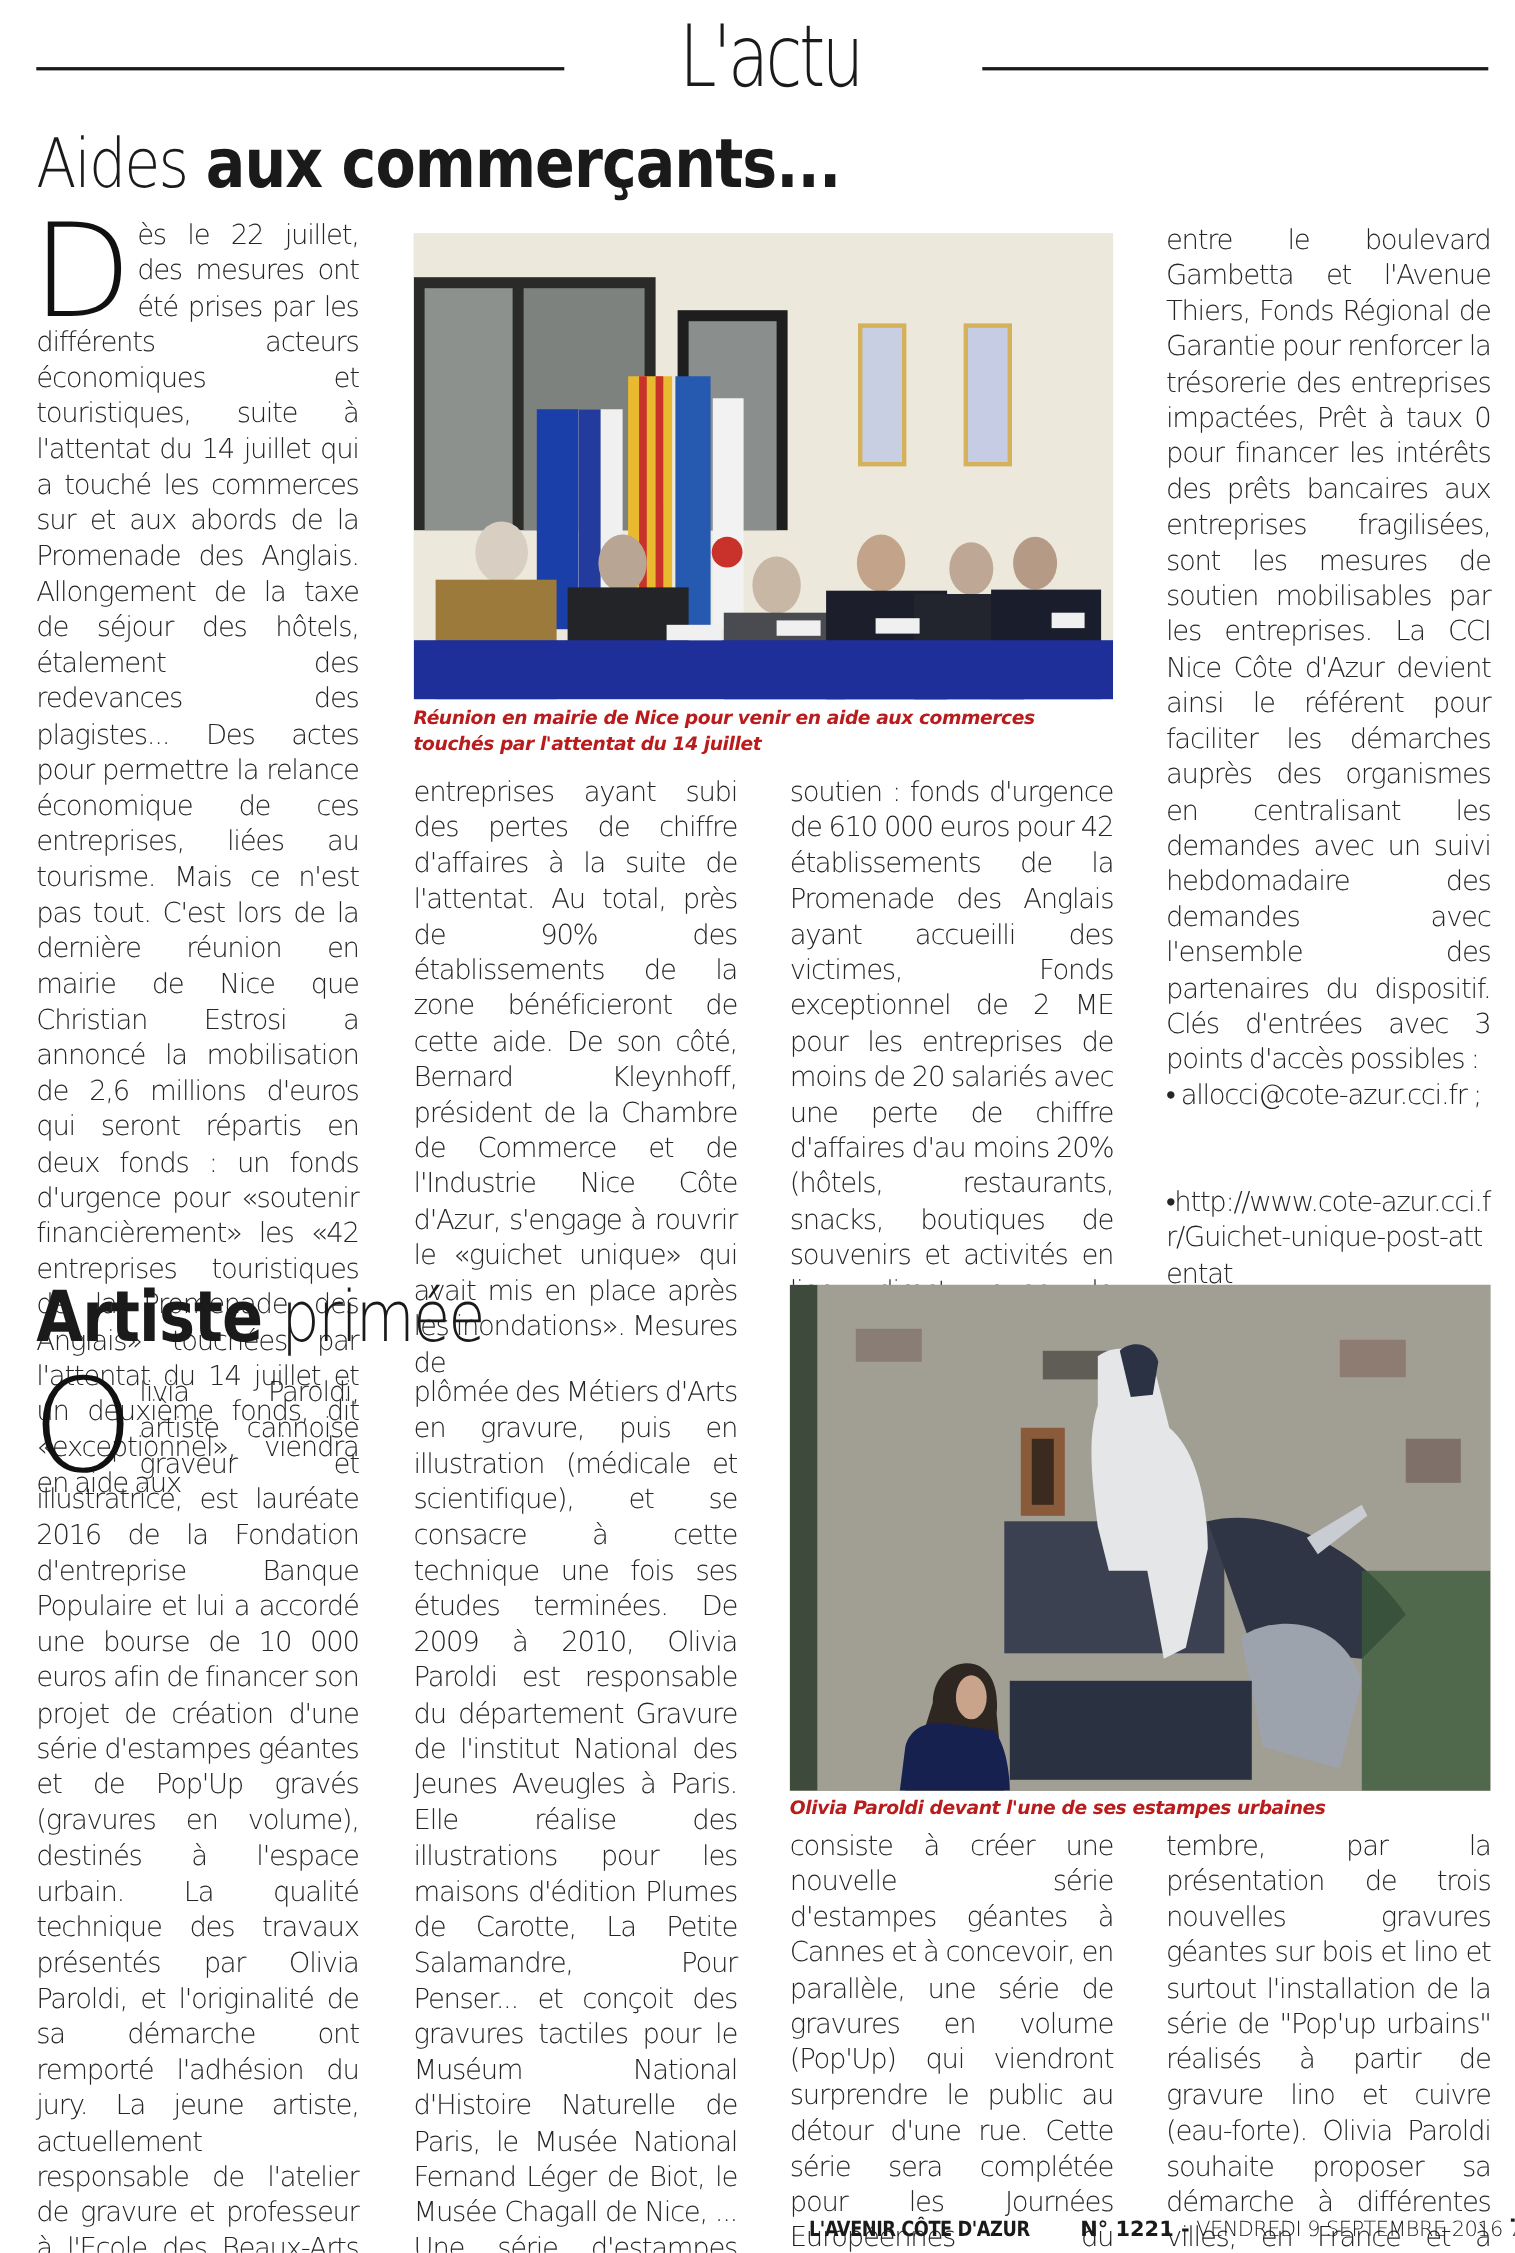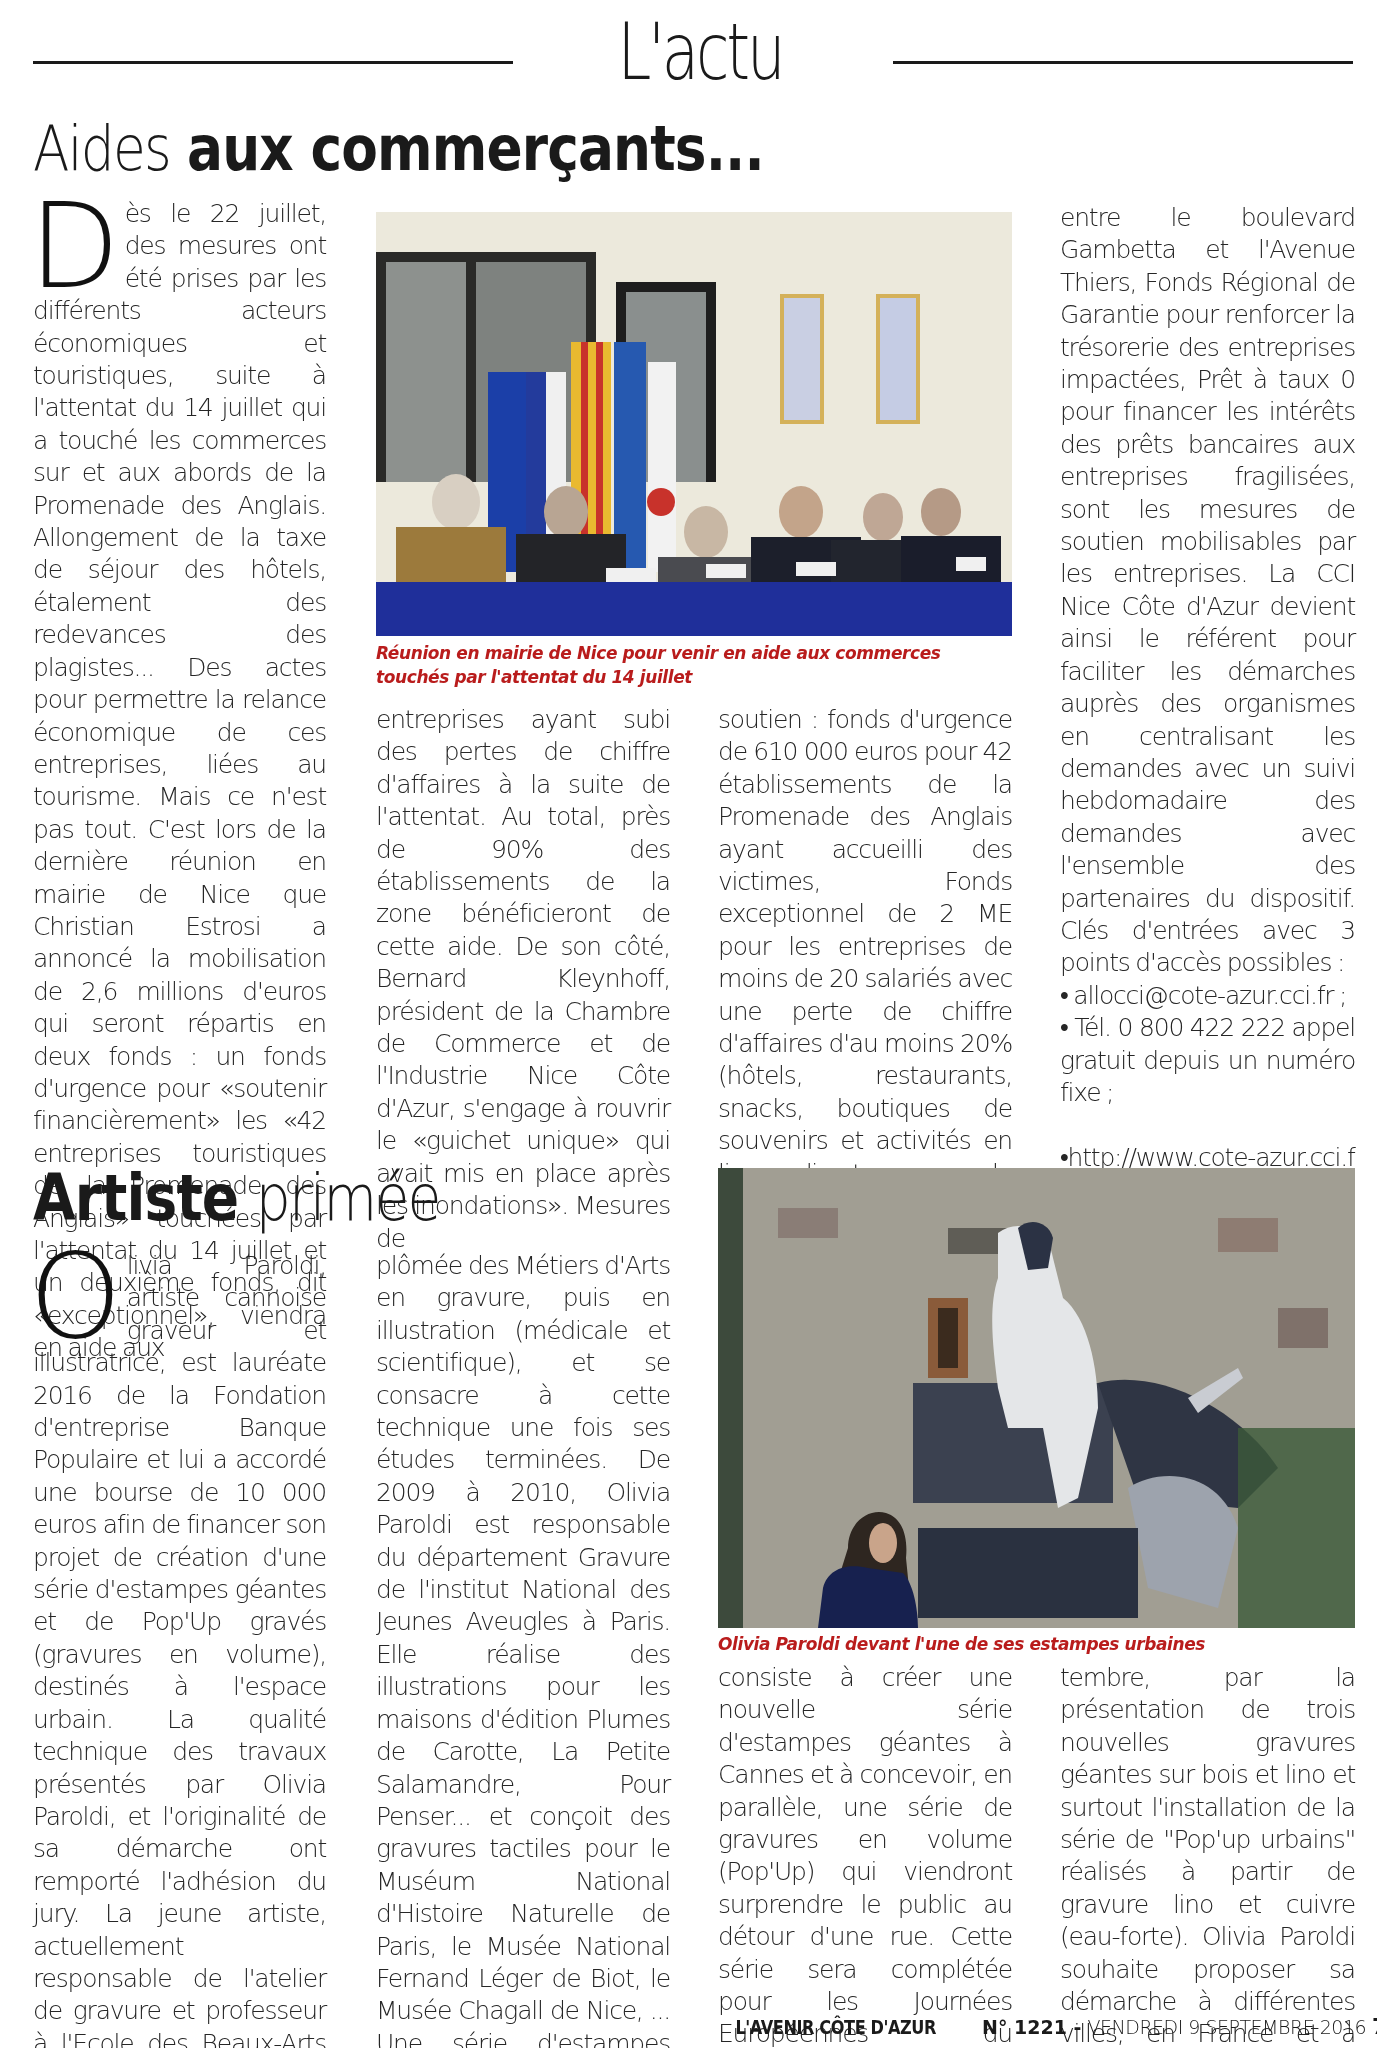--- a/index.html
+++ b/index.html
@@ -102,21 +102,21 @@
   <p>entreprises ayant subi des pertes de chiffre d'affaires à la suite de l'attentat. Au total, près de 90% des établissements de la zone bénéficieront de cette aide. De son côté, Bernard Kleynhoff, président de la Chambre de Commerce et de l'Industrie Nice Côte d'Azur, s'engage à rouvrir le «guichet unique» qui avait mis en place après les inondations». Mesures de</p>
 </div>
 
 <div class="col" style="left:718px; top:704px; width:294px;">
   <p>soutien : fonds d'urgence de 610 000 euros pour 42 établissements de la Promenade des Anglais ayant accueilli des victimes, Fonds exceptionnel de 2 ME pour les entreprises de moins de 20 salariés avec une perte de chiffre d'affaires d'au moins 20% (hôtels, restaurants, snacks, boutiques de souvenirs et activités en lien direct avec le tourisme) situées</p>
 </div>
 
 <div class="col" style="left:1060px; top:202px; width:295px;">
   <p>entre le boulevard Gambetta et l'Avenue Thiers, Fonds Régional de Garantie pour renforcer la trésorerie des entreprises impactées, Prêt à taux 0 pour financer les intérêts des prêts bancaires aux entreprises fragilisées, sont les mesures de soutien mobilisables par les entreprises. La CCI Nice Côte d'Azur devient ainsi le référent pour faciliter les démarches auprès des organismes en centralisant les demandes avec un suivi hebdomadaire des demandes avec l'ensemble des partenaires du dispositif. Clés d'entrées avec 3 points d'accès possibles :</p><br>
   <span>• allocci@cote-azur.cci.fr ;</span><br>
-  <span>• Tél. 0 800 422 222 appel gratuit depuis un numéro fixe ;</span><br>
+  <br>
   <br>
   <span style="text-align:left; display:block; word-break:break-all;">•http://www.cote-azur.cci.fr/Guichet-unique-post-attentat</span>
 </div>
 
 <div class="headline h2">
   <span class="bold">Artiste</span>
   <span class="light">primée</span>
 </div>
 
 <div class="col" style="left:33px; top:1250px; width:293px;">

